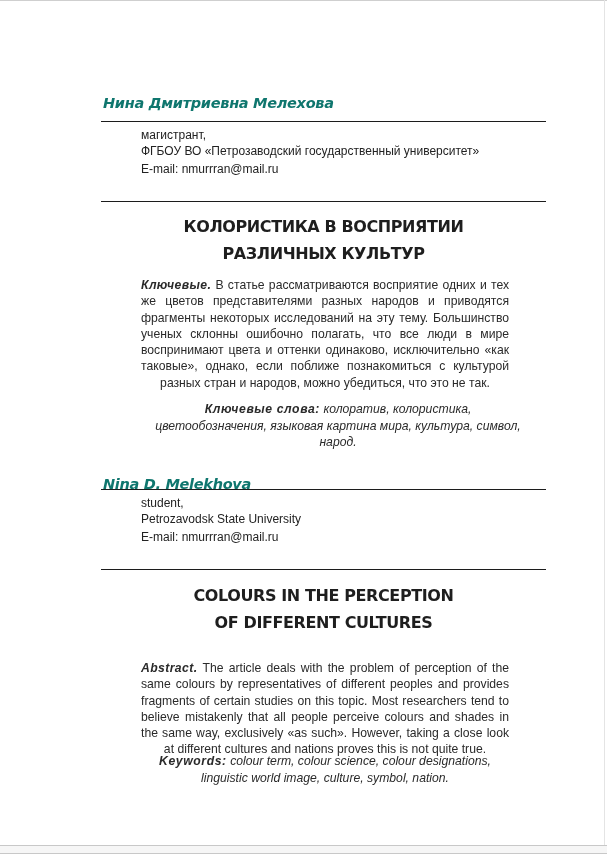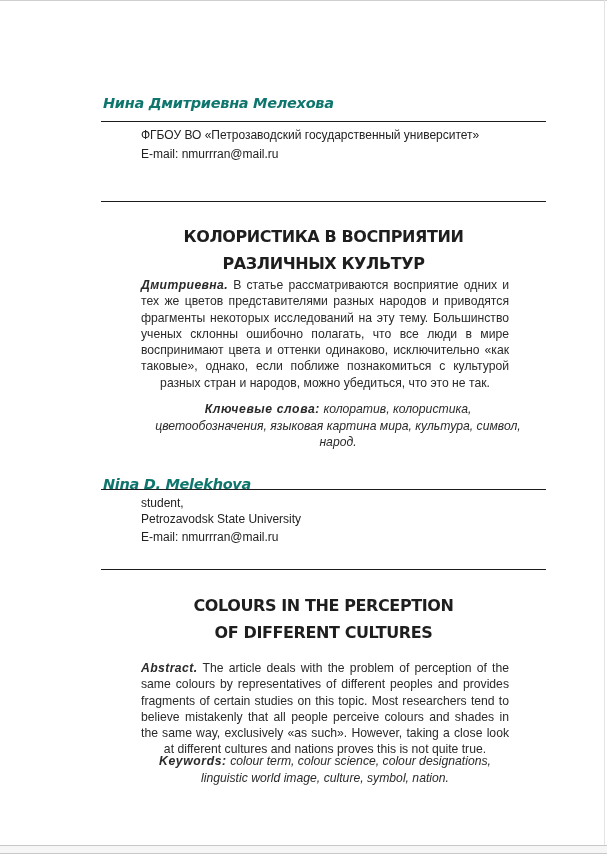--- a/index.html
+++ b/index.html
@@ -21,21 +21,21 @@
     }
     .rule { position: absolute; left: 101px; width: 445px; height: 1.4px; background: #1c1c1c; }
     .affil {
       position: absolute; left: 141px;
       font-size: 12px; line-height: 15.5px; color: #222;
     }
     .affil .email { margin-top: 3px; }
     .title {
       position: absolute; left: 101px; width: 445px; text-align: center;
       font-family: "DejaVu Sans", sans-serif; font-weight: bold;
-      font-size: 16px; line-height: 27px; color: #1e1e1e; letter-spacing: -0.4px; margin-top: 10px;
+      font-size: 16px; line-height: 27px; color: #1e1e1e; letter-spacing: -0.4px;
     }
     .abstract {
       position: absolute; left: 141px; width: 368px;
       font-size: 12.2px; line-height: 16.3px; color: #2a2a2a;
       text-align: justify; text-align-last: center;
     }
     .abstract .lbl { font-weight: bold; font-style: italic; letter-spacing: 0.4px; }
     .keywords {
       position: absolute; left: 141px; width: 368px; text-align: center;
       font-size: 12.2px; line-height: 16.5px; color: #2a2a2a; font-style: italic;
@@ -44,32 +44,33 @@
   </style>
 </head>
 <body>
 
 <div class="topline"></div>
 <div class="rightline"></div>
 
 <div class="author" style="top:95px;">Нина Дмитриевна Мелехова</div>
 <div class="rule" style="top:121px;"></div>
 <div class="affil" style="top:128px;">
+  <div>магистрант,</div>
   <div>ФГБОУ ВО «Петрозаводский государственный университет»</div>
   <div class="email">E-mail: nmurrran@mail.ru</div>
 </div>
 <div class="rule" style="top:201px;"></div>
 
 <div class="title" style="top:213px;">
   <div>КОЛОРИСТИКА В ВОСПРИЯТИИ</div>
   <div>РАЗЛИЧНЫХ КУЛЬТУР</div>
 </div>
 
 <div class="abstract" style="top:277px;">
-  <span class="lbl">Дмитриевна.</span>
+  <span class="lbl">Ключевые.</span>
   <span>В статье рассматриваются восприятие одних и тех же цветов представителями разных народов и приводятся фрагменты некоторых исследований на эту тему. Большинство ученых склонны ошибочно полагать, что все люди в мире воспринимают цвета и оттенки одинаково, исключительно «как таковые», однако, если поближе познакомиться с культурой разных стран и народов, можно убедиться, что это не так.</span>
 </div>
 
 <div class="keywords" style="top:401px;margin-left:13px;">
   <span class="lbl">Ключевые слова:</span>
   <span>колоратив, колористика, цветообозначения, языковая картина мира, культура, символ, народ.</span>
 </div>
 
 <div class="author" style="top:476px;">Nina D. Melekhova</div>
 <div class="rule" style="top:489px;"></div>

